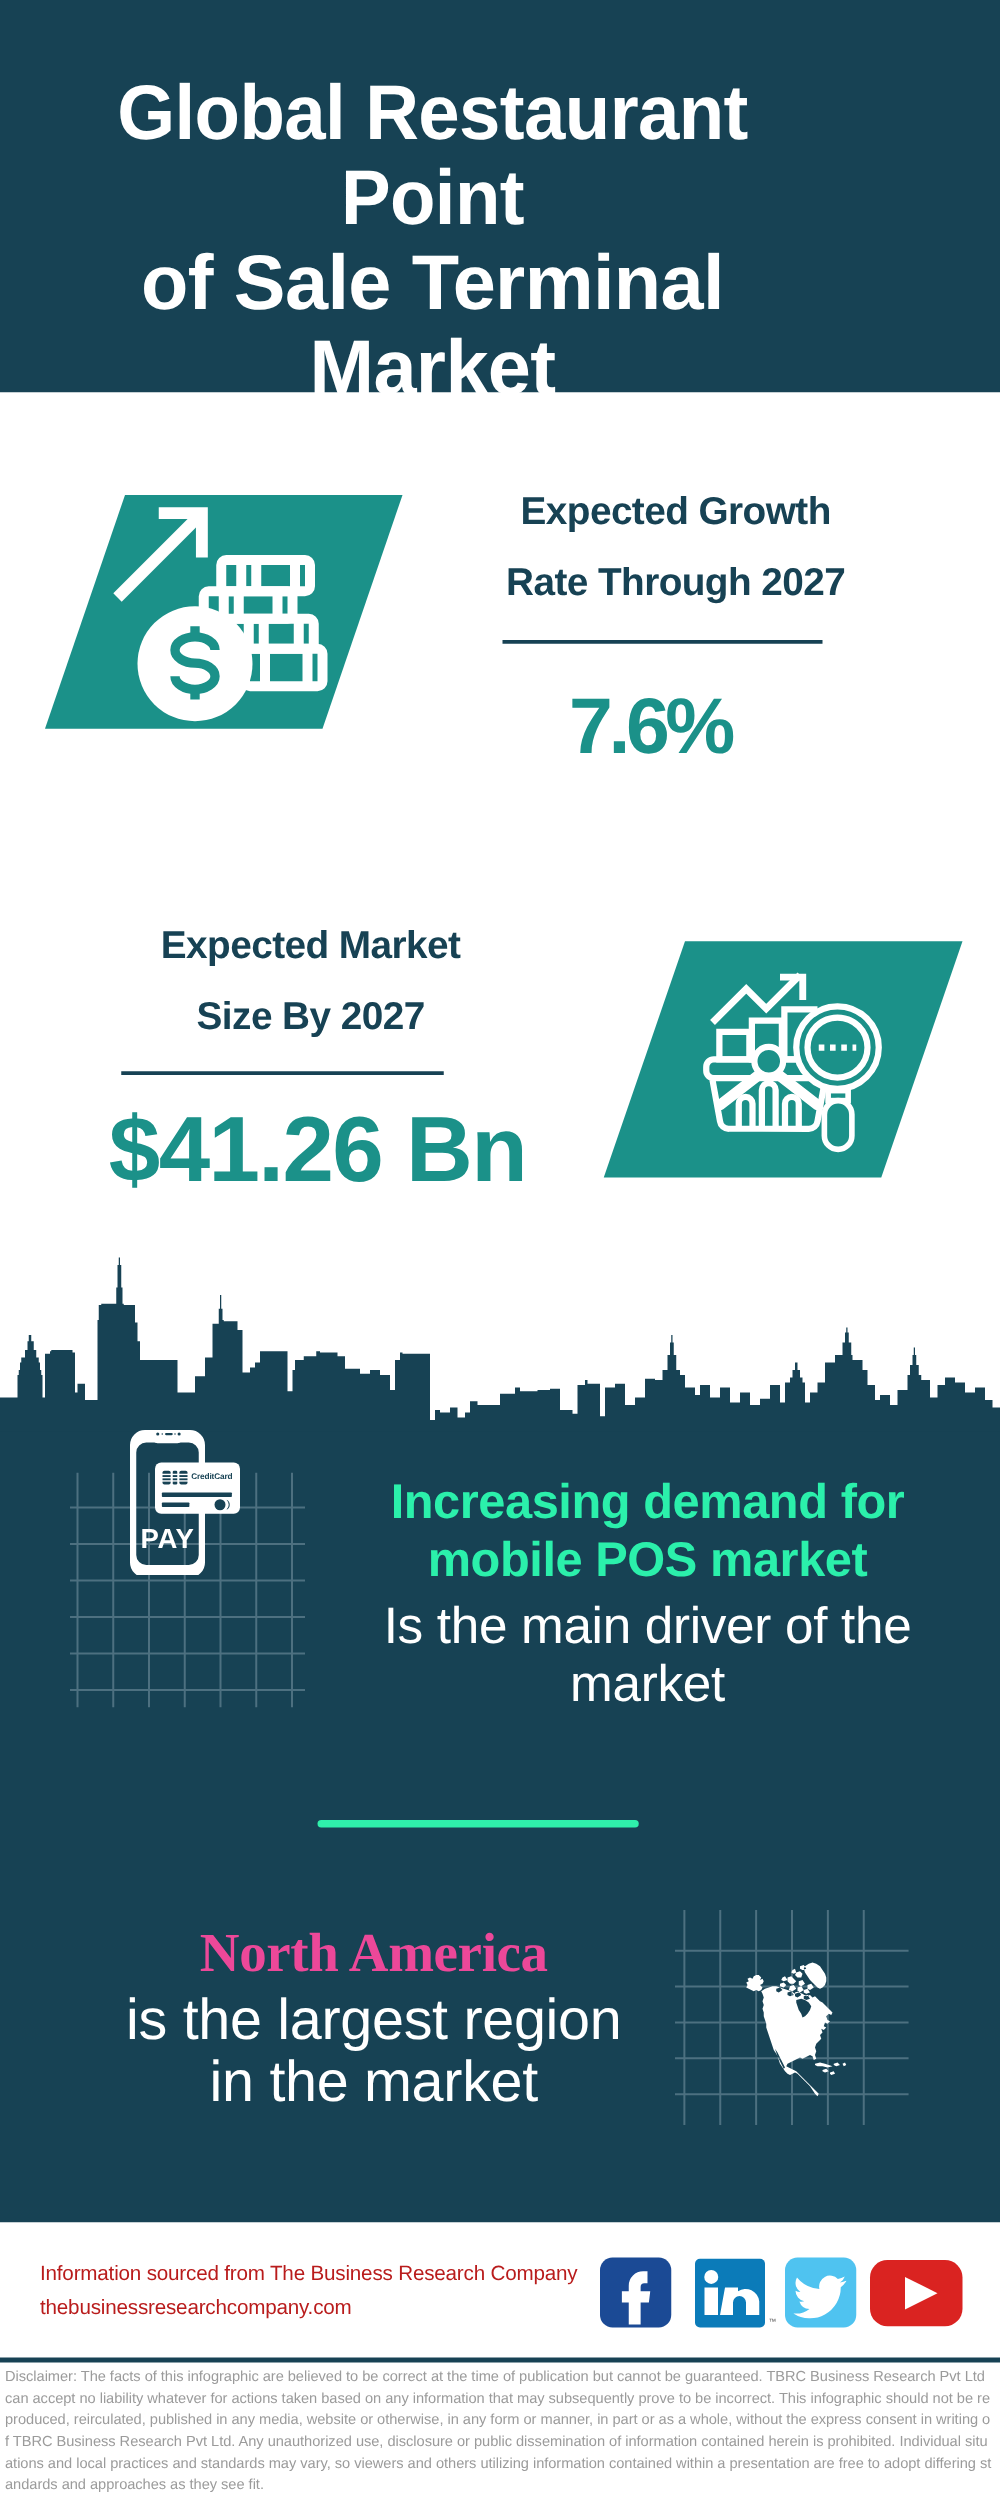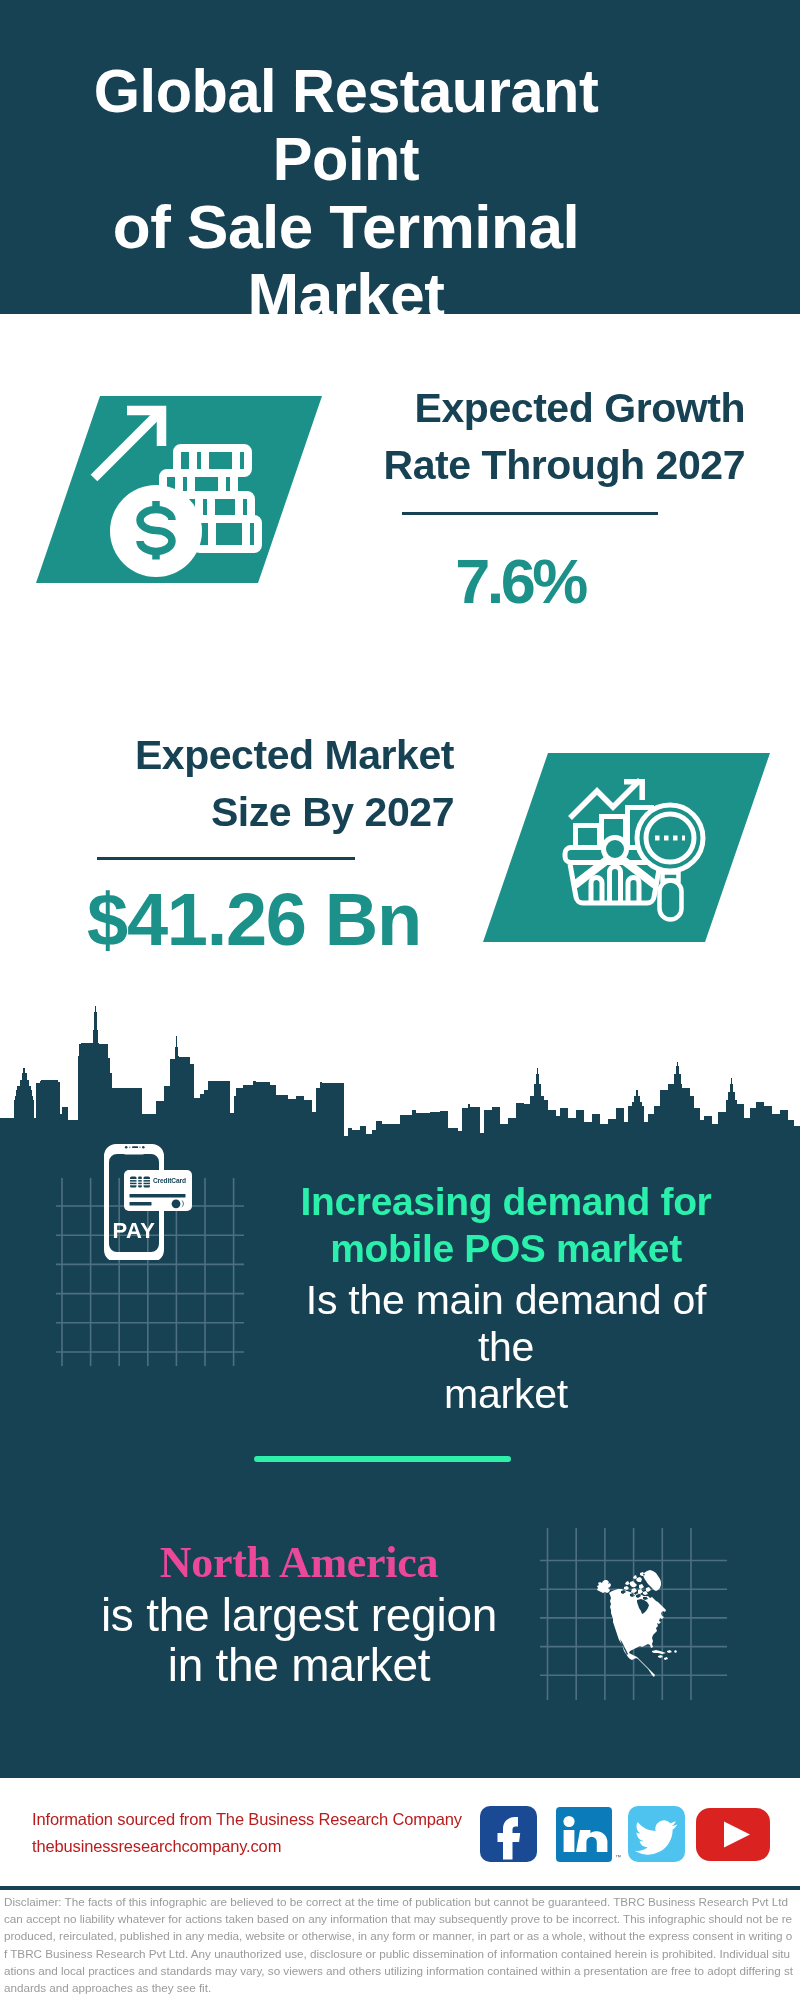--- a/index.html
+++ b/index.html
@@ -14,37 +14,37 @@
              color:#ffffff;font-size:62px;font-weight:bold;line-height:68px;
              letter-spacing:-0.5px;}
   .hdr-title > div:first-child{transform:scaleX(0.96);transform-origin:center;}
 
   
   .white{position:absolute;left:0;top:314px;width:800px;height:1464px;background:#fff;}
 
   
   .b1-icon{position:absolute;left:36px;top:376px;width:290px;height:212px;}
   .b1-text{position:absolute;left:325px;top:380px;width:420px;text-align:center;}
-  .stat-head{color:#174254;font-size:41px;font-weight:bold;line-height:57px;letter-spacing:-0.45px;text-align:right;}
+  .stat-head{color:#174254;font-size:31px;font-weight:bold;line-height:57px;letter-spacing:-0.45px;}
   .rule{height:3px;background:#174254;margin:0 auto;}
   .stat-val{color:#1b9189;font-weight:bold;line-height:1;}
   .v1{font-size:63px;letter-spacing:-3.5px;}
   .v2{font-size:74px;letter-spacing:-1.3px;}
 
   
   .b2-text{position:absolute;left:34px;top:727px;width:420px;text-align:center;}
   .b2-icon{position:absolute;left:478px;top:752px;width:296px;height:196px;}
 
   
   .dark{position:absolute;left:0;top:1144px;width:800px;height:634px;background:#174254;}
   .skyline{position:absolute;left:0;top:1000px;width:800px;height:145px;}
 
   .grid-a{position:absolute;left:56px;top:1178px;width:188px;height:188px;}
   .pay-icon{position:absolute;left:100px;top:1140px;width:100px;height:120px;}
-  .d1-text{position:absolute;left:276px;top:1178px;width:460px;text-align:center;}
+  .d1-text{position:absolute;left:288px;top:1178px;width:460px;text-align:center;}
   .d-hl{color:#2bf0ab;font-size:39px;font-weight:bold;line-height:47px;letter-spacing:-0.35px;}
   .d-sub{color:#ffffff;font-size:41px;font-weight:normal;line-height:47px;letter-spacing:-0.25px;}
 
   .mid-rule{position:absolute;left:254px;top:1456px;width:257px;height:6px;background:#2ff0ab;border-radius:3px;}
   .d2-hl{color:#ec4899;font-size:44px;font-weight:bold;line-height:47px;letter-spacing:-0.3px;font-family:Liberation Serif, serif;}
   .d2-sub{color:#ffffff;font-size:46px;font-weight:normal;line-height:50px;letter-spacing:-0.25px;}
 
   .d2-text{position:absolute;left:54px;top:1539px;width:490px;text-align:center;}
   .grid-b{position:absolute;left:540px;top:1528px;width:187px;height:172px;}
 
@@ -210,21 +210,21 @@
       </g>
     </svg>
   </div>
 
   <div class="d1-text">
     <div class="d-hl">
       <div>Increasing demand for</div>
       <div>mobile POS market</div>
     </div>
     <div class="d-sub" style="margin-top:5px;">
-      <div>Is the main demand of the</div>
+      <div>Is the main driver of the</div>
       <div>market</div>
     </div>
   </div>
 
   <div class="mid-rule"></div>
 
   <div class="d2-text">
     <div class="d2-hl">North America</div>
     <div class="d2-sub" style="margin-top:4px;">
       <div>is the largest region</div>

